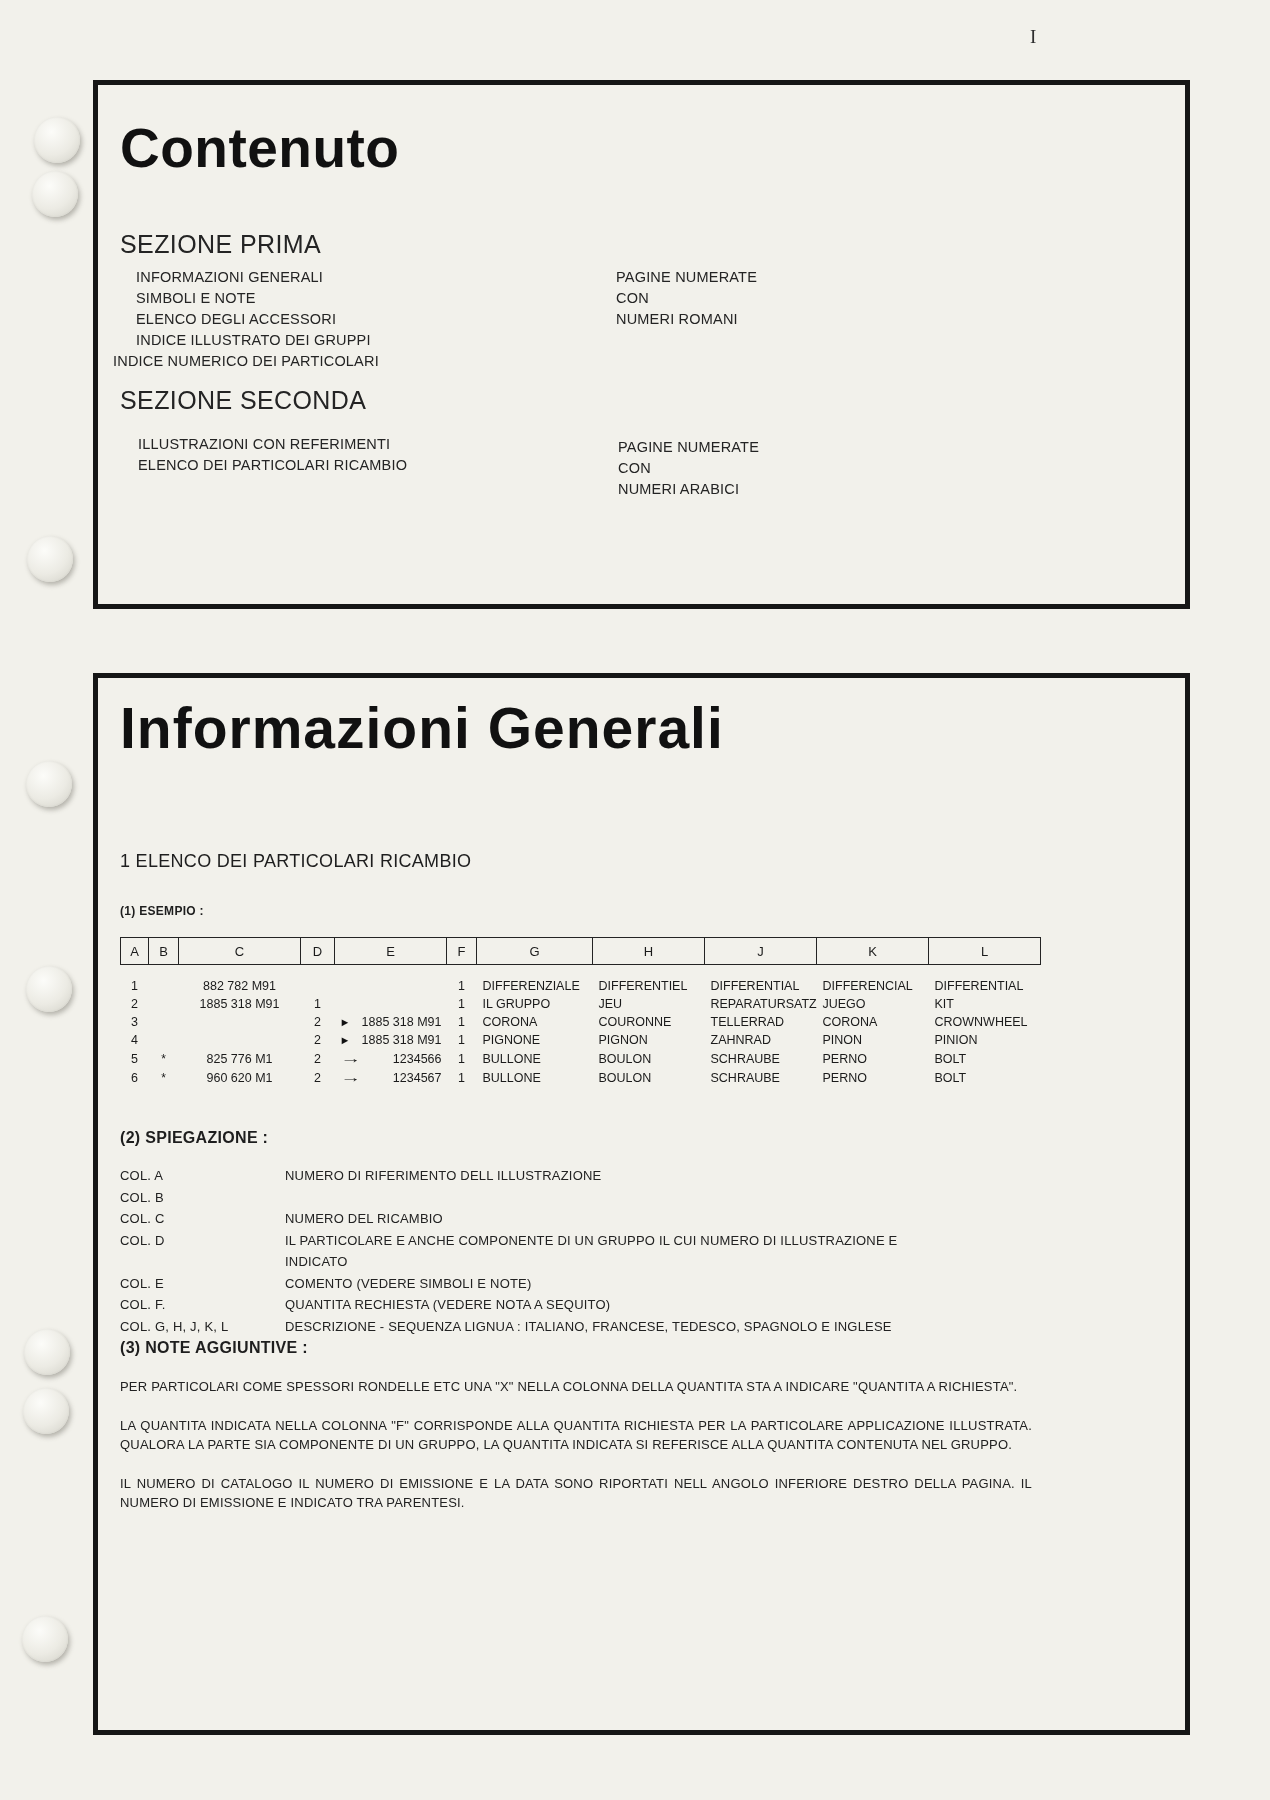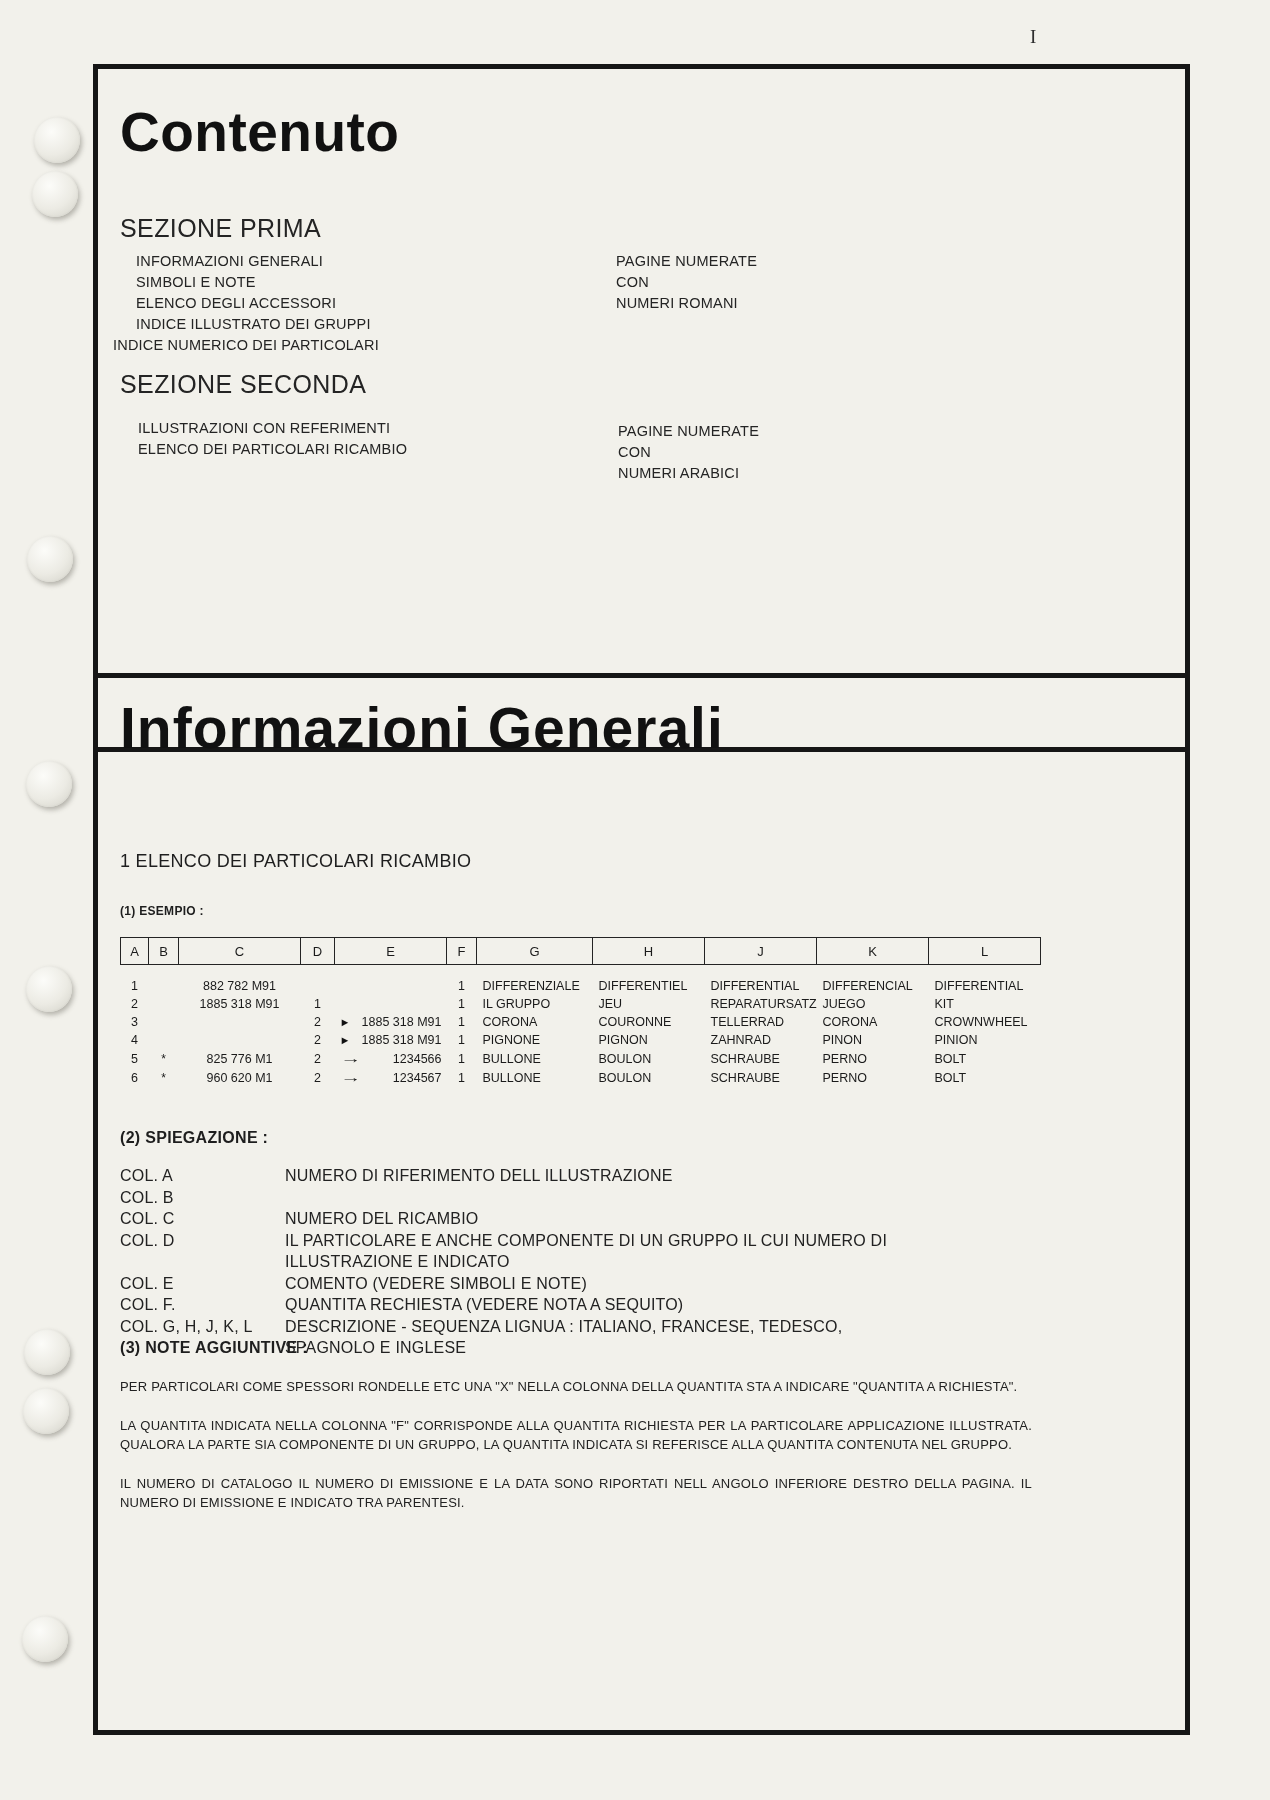--- a/index.html
+++ b/index.html
@@ -23,21 +23,21 @@
     width:46px; height:46px; border-radius:50%;
     background:radial-gradient(circle at 38% 32%, #fcfcf9 0%, #ecebe4 55%, #d2d1c8 100%);
     box-shadow:2px 3px 5px rgba(90,88,78,0.40), inset 0 0 2px rgba(0,0,0,0.08);
   }
 
   .box {
     position:absolute; left:93px; width:1097px;
     border:5px solid #161616;
     background:transparent;
   }
-  #box-contenuto { top:64px; height:688px;padding-left:21px; }
+  #box-contenuto { top:80px; height:529px;padding-left:21px; }
   #box-informazioni { top:673px; height:1062px; }
 
   .box-title { position:absolute; left:22px; font-weight:700; color:#111; line-height:1; }
   #contenuto-title { top:36px; font-size:55px; letter-spacing:0.5px; }
   #informazioni-title { top:22px; font-size:57px; letter-spacing:1px; }
 
   .sezione-heading { position:absolute; font-size:25px; letter-spacing:0.4px; color:#242424; }
   #sec1-heading { left:22px; top:145px; }
   #sec2-heading { left:22px; top:301px; }
 
@@ -68,21 +68,21 @@
   .parts-table td { padding:2px 3px; height:17px; overflow:hidden; white-space:nowrap; }
   .parts-table tbody tr:first-child td { padding-top:14px; }
   td.col-a, td.col-b, td.col-d, td.col-f, td.col-c { text-align:center; }
   td.col-g, td.col-h, td.col-j, td.col-k, td.col-l { text-align:left; padding-left:6px; }
   td.col-b { font-size:12px; }
   .ecell { display:flex; justify-content:space-between; align-items:center; padding:0 2px; }
   .eicon { font-size:11px; color:#111; }
   .eicon.arrow { font-size:13px; font-weight:700; display:inline-block; transform:scaleX(1.6); transform-origin:left center; }
 
   .spieg-list { position:absolute; left:22px; top:487px; width:830px; }
-  .spieg-row { display:flex; line-height:21.5px; font-size:16px; letter-spacing:0.2px; color:#222; }
+  .spieg-row { display:flex; line-height:21.5px; font-size:13px; letter-spacing:0.2px; color:#222; }
   .spieg-label { width:165px; flex-shrink:0; }
   .spieg-text { width:645px; }
 
   .note-paragraphs { position:absolute; left:22px; top:699px; width:912px; }
   .note-paragraphs p {
     font-size:13px; line-height:19px; letter-spacing:0.2px;
     text-align:justify; color:#222; margin-bottom:20px;
   }
 </style>
 </head>

